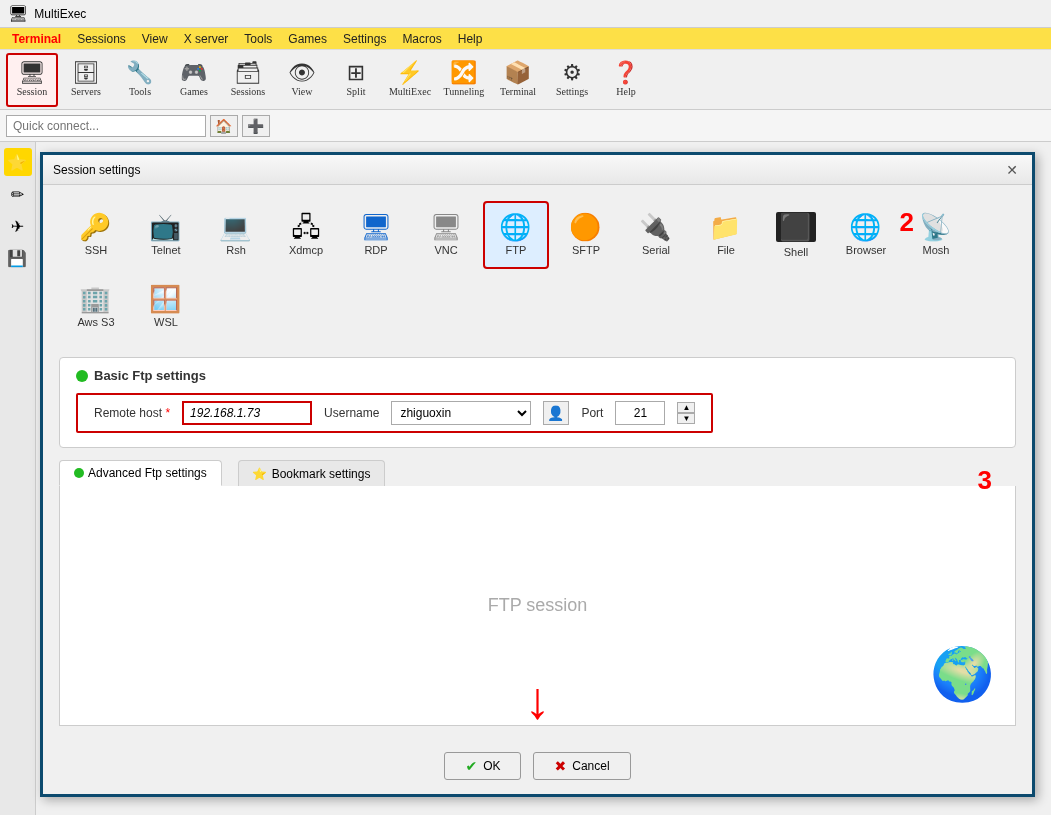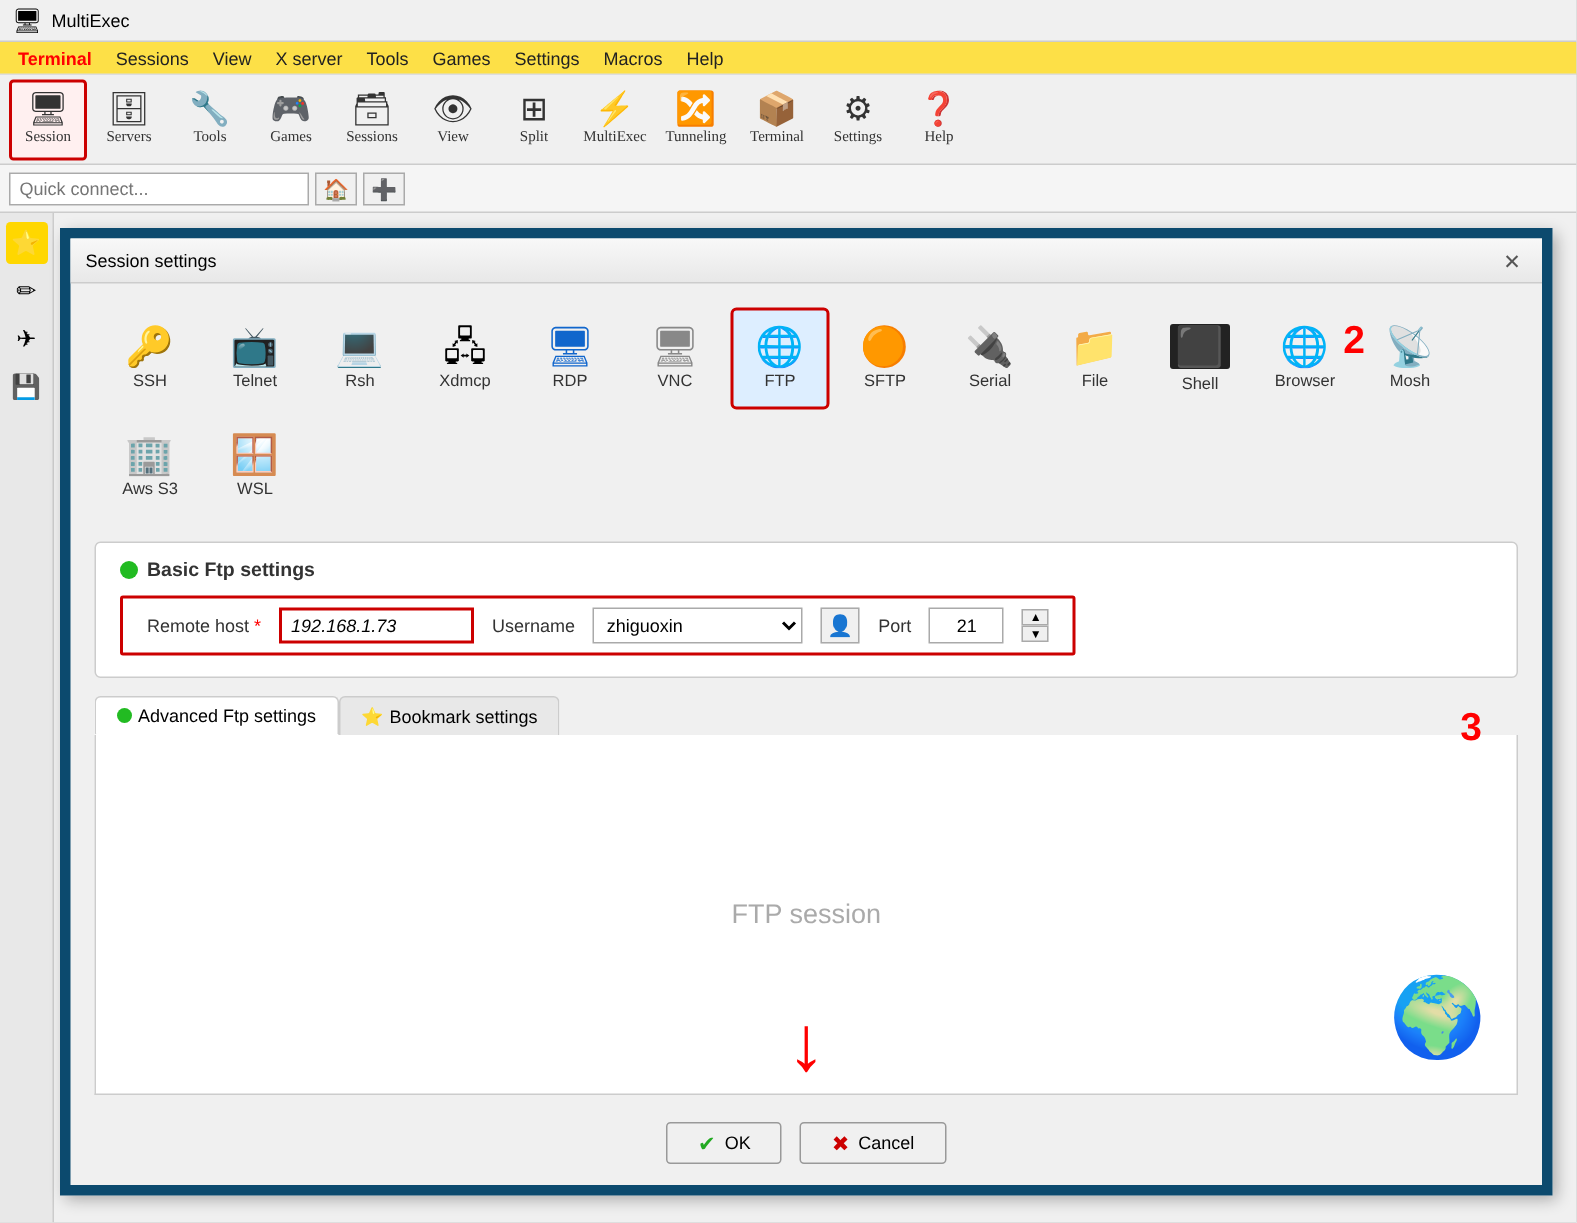--- a/index.html
+++ b/index.html
@@ -27,21 +27,21 @@
 
     
     #main { display: flex; width: 1051px; height: calc(815px - 28px - 22px - 60px - 32px); background: #f0f0f0; position: relative; }
 
     
     #sidebar { width: 36px; background: #e8e8e8; border-right: 1px solid #ccc; display: flex; flex-direction: column; align-items: center; padding-top: 6px; gap: 4px; }
     .sidebar-icon { width: 28px; height: 28px; display: flex; align-items: center; justify-content: center; font-size: 16px; cursor: pointer; border-radius: 3px; }
     .sidebar-icon.active { background: #ffd700; }
 
     
-    #dialog-overlay { position: absolute; left: 40px; top: 10px; width: 995px; height: 645px; background: #f0f0f0; border: 7px solid #0c4a6e; box-shadow: 3px 3px 10px rgba(0,0,0,0.3); z-index: 10; }
+    #dialog-overlay { position: absolute; left: 40px; top: 10px; width: 995px; height: 645px; background: #f0f0f0; border: 3px solid #0c4a6e; box-shadow: 3px 3px 10px rgba(0,0,0,0.3); z-index: 10; }
 
     
     #dialog-titlebar { background: linear-gradient(to bottom, #f8f8f8, #e8e8e8); height: 30px; display: flex; align-items: center; justify-content: space-between; padding: 0 10px; border-bottom: 1px solid #ccc; }
     #dialog-close { width: 20px; height: 20px; cursor: pointer; display: flex; align-items: center; justify-content: center; font-size: 14px; color: #555; }
 
     
     .step-number { color: red; font-size: 22px; font-weight: bold; position: absolute; }
 
     
     #session-icons { display: flex; padding: 16px 20px 8px; gap: 4px; flex-wrap: wrap; }
@@ -58,21 +58,21 @@
     .form-label { font-size: 12px; color: #333; white-space: nowrap; }
     .form-input { height: 24px; border: 1px solid #0078d4; padding: 0 6px; font-size: 12px; background: #fff; outline: none; }
     .form-input.host { width: 130px; border: 2px solid #cc0000; font-style: italic; }
     .form-select { height: 24px; border: 1px solid #aaa; padding: 0 4px; font-size: 12px; background: #fff; width: 140px; }
     .form-number { width: 50px; height: 24px; border: 1px solid #aaa; padding: 0 4px; font-size: 12px; text-align: center; }
     .user-icon-btn { width: 26px; height: 24px; border: 1px solid #aaa; background: #f0f0f0; cursor: pointer; display: flex; align-items: center; justify-content: center; font-size: 14px; }
     .spin-btn { display: flex; flex-direction: column; }
     .spin-up, .spin-down { width: 18px; height: 11px; border: 1px solid #aaa; background: #f0f0f0; cursor: pointer; display: flex; align-items: center; justify-content: center; font-size: 8px; line-height: 1; }
 
     
-    #adv-tabs { display: flex; margin: 12px 16px 0; gap: 0; }
+    #adv-tabs { display: flex; margin: 12px 16px 0; gap: 16px; }
     .adv-tab { padding: 5px 14px; border: 1px solid #ccc; border-bottom: none; border-radius: 4px 4px 0 0; cursor: pointer; font-size: 12px; background: #e8e8e8; display: flex; align-items: center; gap: 4px; }
     .adv-tab.active { background: #fff; border-bottom: 1px solid #fff; }
     .adv-tab .tab-dot-green { width: 10px; height: 10px; background: #22bb22; border-radius: 50%; }
     .adv-tab .tab-dot-yellow { font-size: 12px; }
 
     
     #ftp-area { margin: 0 16px; border: 1px solid #ccc; border-top: none; background: #fff; height: 240px; display: flex; align-items: center; justify-content: center; position: relative; }
     #ftp-session-label { font-size: 18px; color: #aaa; }
     #globe-icon { position: absolute; right: 20px; bottom: 20px; font-size: 52px; }
 

